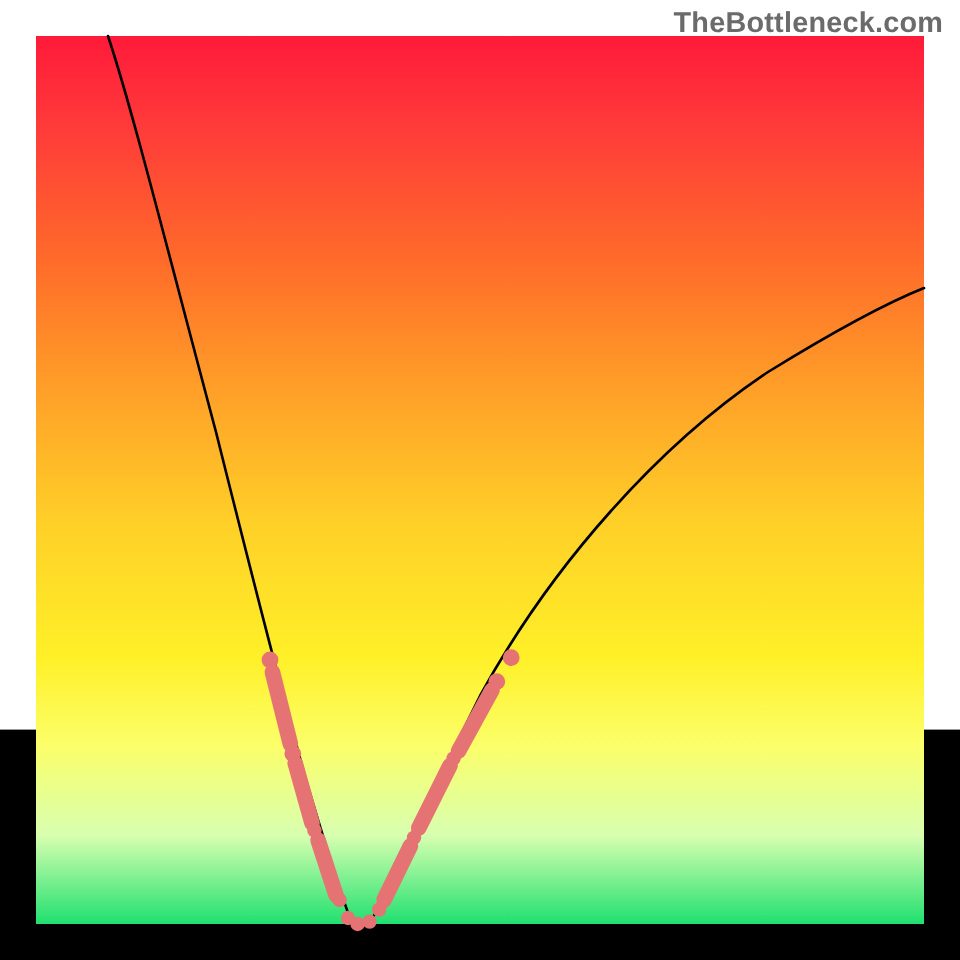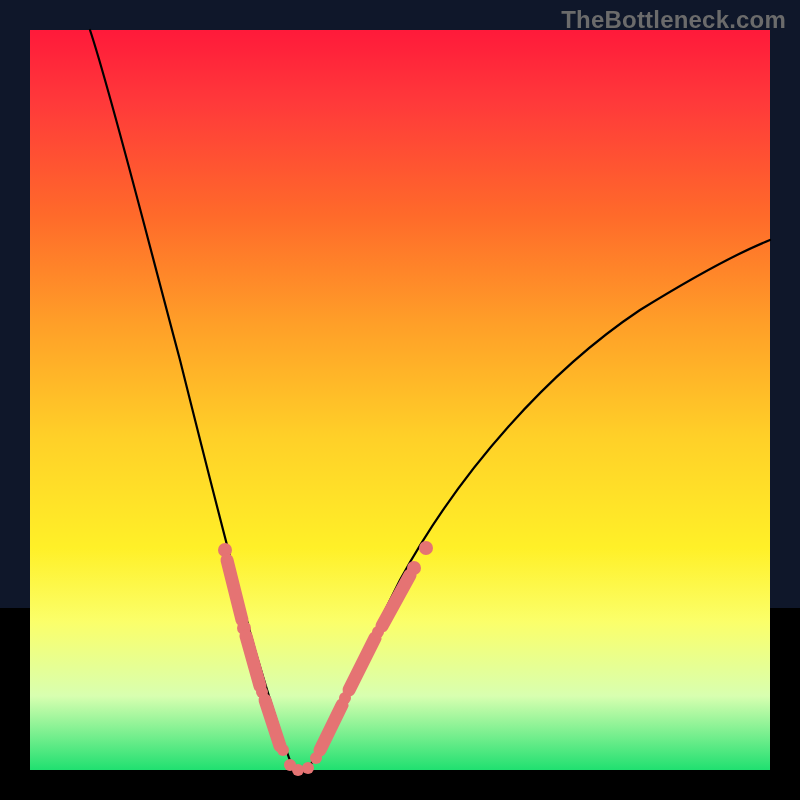--- a/index.html
+++ b/index.html
@@ -1,21 +1,21 @@
 <!DOCTYPE html>
 <html><head>
 <meta charset="utf-8">
 <style>
   * { margin: 0; padding: 0; box-sizing: border-box; }
   html, body { width: 800px; height: 800px; background: #000; overflow: hidden; }
   .stage {
     position: relative;
     width: 800px;
     height: 608px;
-    background: #0f172a;
+    background: #ffffff;
   }
   .plot-area {
     position: absolute;
     left: 30px;
     top: 30px;
     width: 740px;
     height: 740px;
     background: linear-gradient(to bottom,
       #ff1a3a 0%,
       #ff3a3a 10%,

